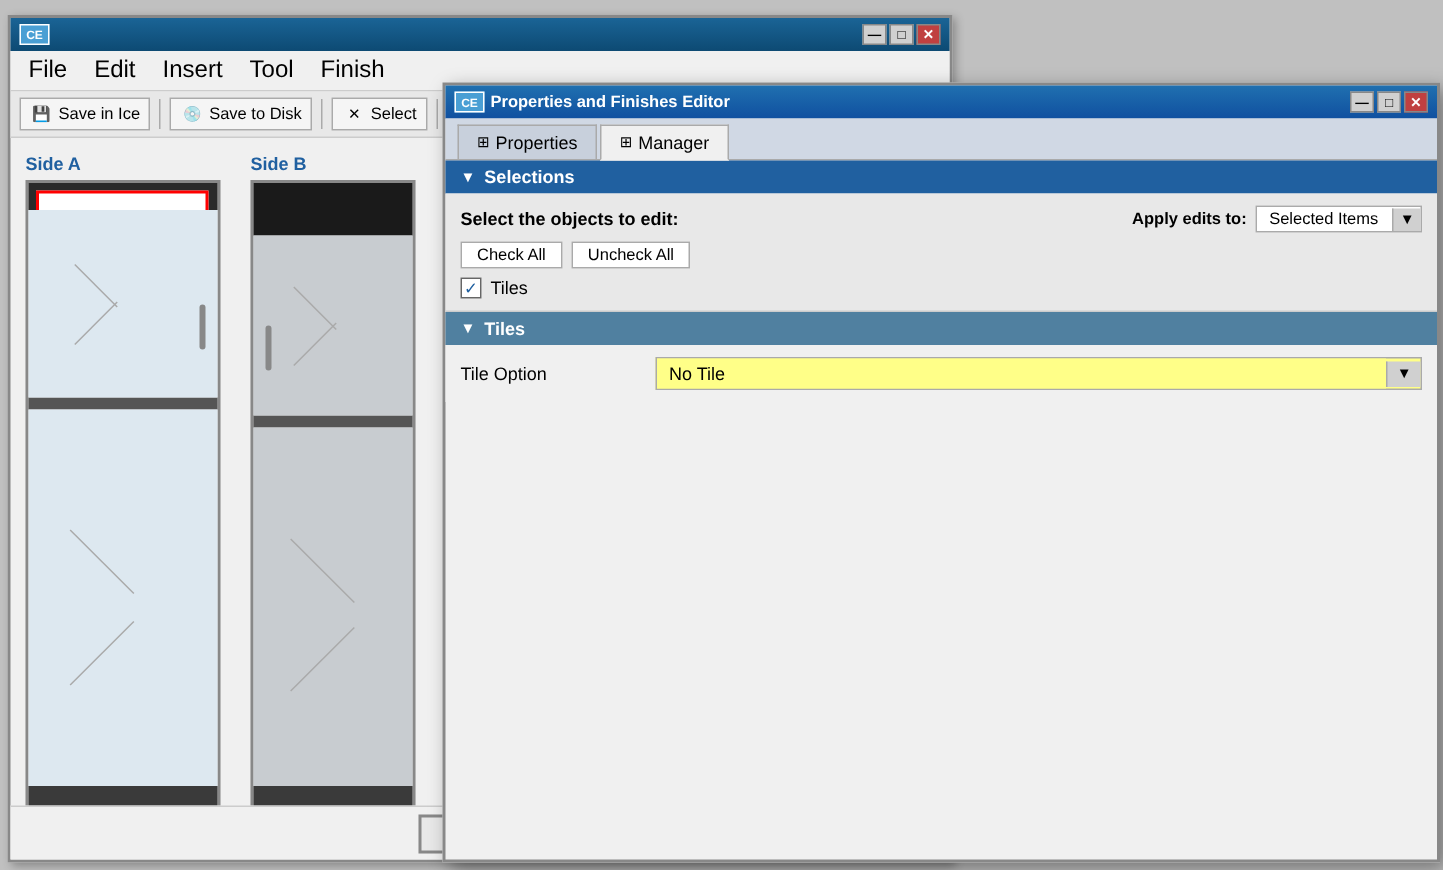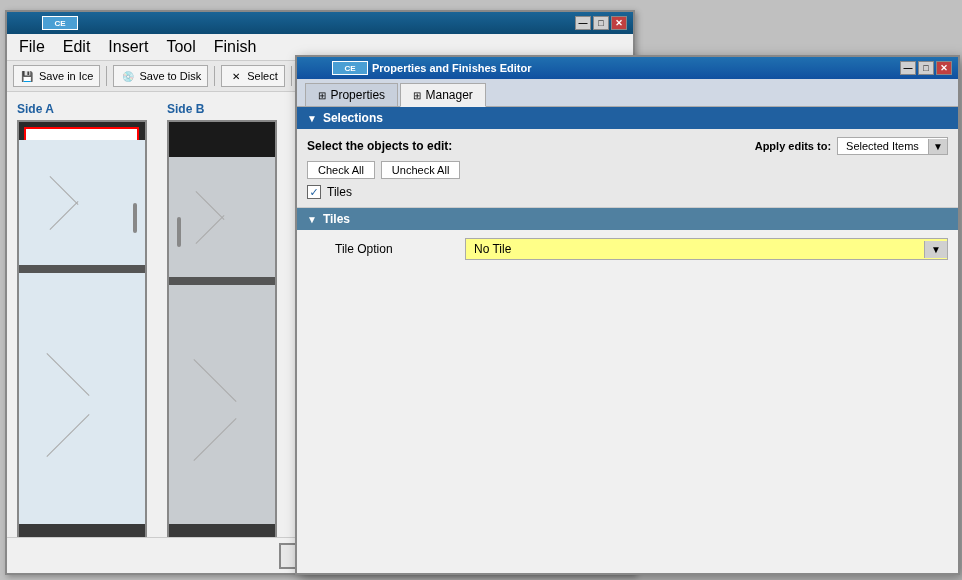--- a/index.html
+++ b/index.html
@@ -37,29 +37,28 @@
       font-weight: bold;
     }
 
     .titlebar-left {
       display: flex;
       align-items: center;
       gap: 4px;
     }
 
     .titlebar-icon {
-      width: 36px;
+      width: 20px;
       height: 14px;
       background: #4a9fd4;
       border: 1px solid #fff;
       font-size: 8px;
       display: flex;
       align-items: center;
       justify-content: center;
-      margin-left: 29px;
     }
 
     .titlebar-controls {
       display: flex;
       gap: 2px;
     }
 
     .titlebar-btn {
       width: 16px;
       height: 14px;
@@ -465,21 +464,20 @@
 
     .tiles-content {
       background: #f0f0f0;
       padding: 8px 10px;
     }
 
     .tile-option-row {
       display: flex;
       align-items: center;
       gap: 10px;
-      margin-left: 28px;
     }
 
     .tile-option-label {
       font-size: 12px;
       min-width: 120px;
     }
 
     .tile-option-dropdown {
       display: flex;
       align-items: center;

